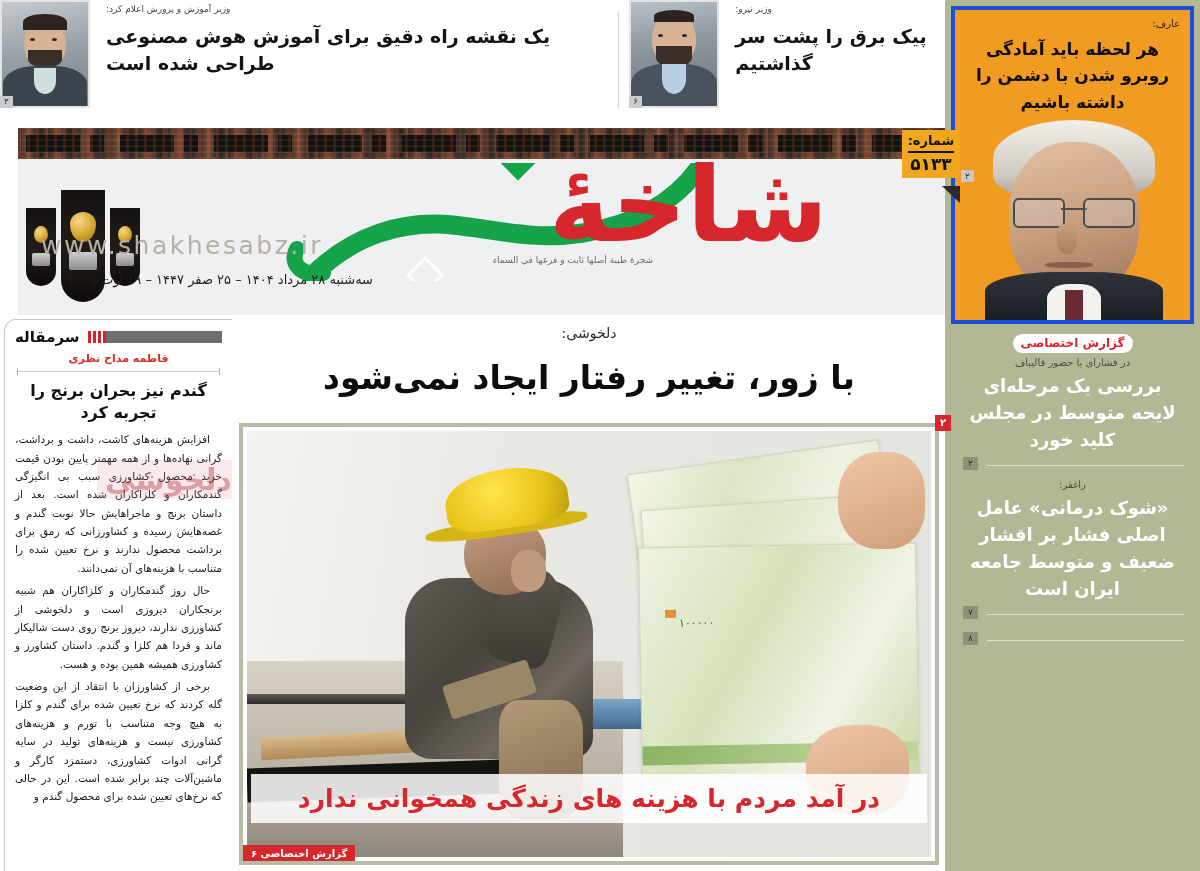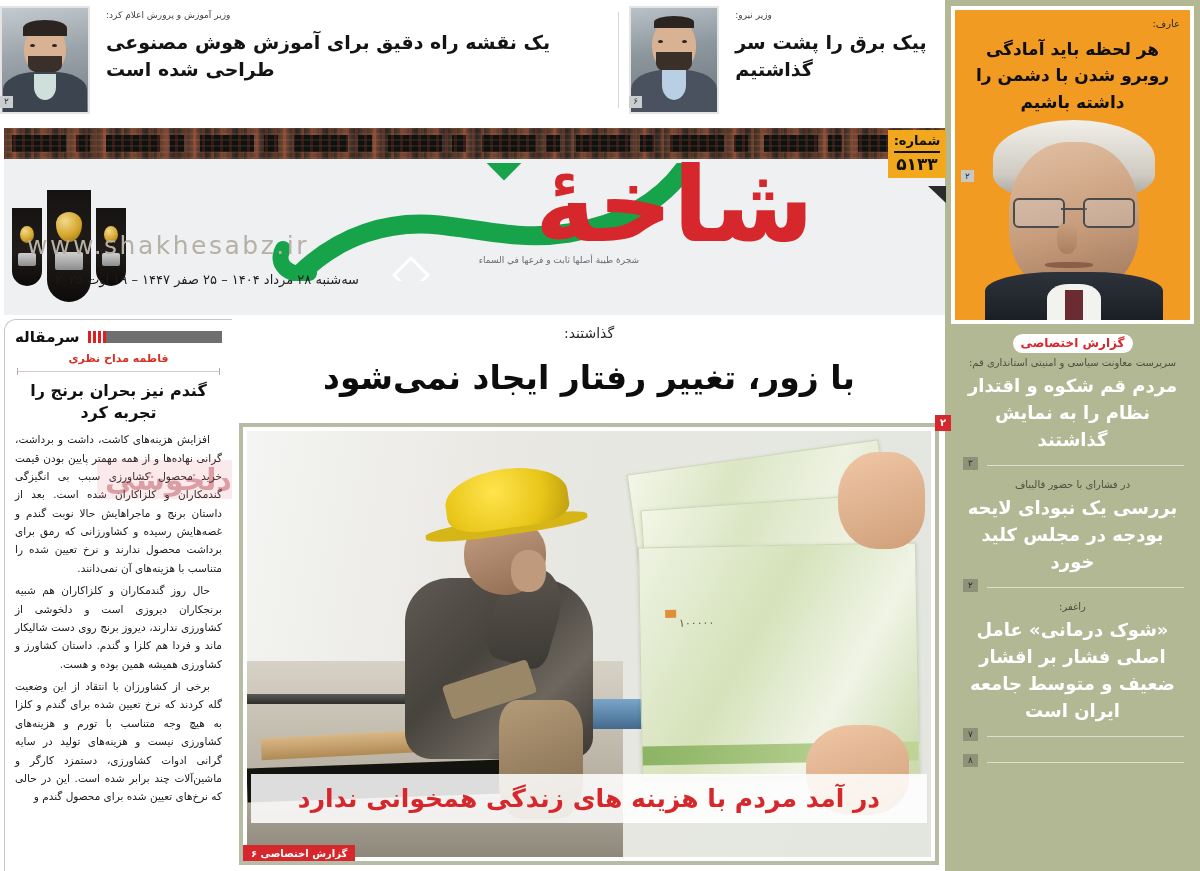--- a/index.html
+++ b/index.html
@@ -31,21 +31,20 @@
     flex-direction: row-reverse;
     align-items: flex-start;
   }
 
   .top-item {
     position: relative;
     display: flex;
     flex-direction: row-reverse;
     align-items: flex-start;
     height: 120px;
-    padding-top: 6px;
   }
 
   .top-photo {
     width: 90px; height: 108px;
     border: 2px solid #e4e4e4;
     overflow: hidden;
     flex: none;
     margin-right: 6px;
     position: relative;
     background: #cfd4d8;
@@ -118,21 +117,21 @@
   .sep-vert {
     width: 1px; height: 96px;
     background: #d8d8d8;
     margin: 12px 10px 0 10px;
     flex: none;
   }
 
   
   .masthead {
     position: absolute;
-    left: 4px; top: 128px;
+    left: 18px; top: 128px;
     width: 945px; height: 239px;
     background: #eef0f1;
     overflow: hidden;
   }
 
   .ornament-band {
     position: absolute;
     left: 0; top: 0;
     width: 945px; height: 31px;
     background:
@@ -489,21 +488,21 @@
   .sidebar {
     position: absolute;
     left: 945px; top: 0;
     width: 255px; height: 871px;
     background: #b2b794;
     padding: 6px;
   }
   .sb-hero {
     width: 243px; height: 318px;
     background: #f29b23;
-    border: 4px solid #ffffff;
+    border: 4px solid #1d4ed8;
     position: relative;
     overflow: hidden;
   }
   .sb-hero-kicker {
     position:absolute; right: 10px; top: 8px;
     font-size: 10px; color: #2a2a2a;
   }
   .sb-hero-title {
     position:absolute; right: 10px; left: 10px; top: 26px;
     font-size: 17px; font-weight: bold; color: #0f0f0f;
@@ -705,21 +704,21 @@
       <div class="ed-headline">گندم نیز بحران برنج را تجربه کرد</div>
       <div class="ed-body">
         <p>افزایش هزینه‌های کاشت، داشت و برداشت، گرانی نهاده‌ها و از همه مهمتر پایین بودن قیمت خرید محصول کشاورزی سبب بی انگیزگی گندمکاران و کلزاکاران شده است. بعد از داستان برنج و ماجراهایش حالا نوبت گندم و غصه‌هایش رسیده و کشاورزانی که رمق برای برداشت محصول ندارند و نرخ تعیین شده را متناسب با هزینه‌های آن نمی‌دانند.</p>
         <p>حال روز گندمکاران و کلزاکاران هم شبیه برنجکاران دیروزی است و دلخوشی از کشاورزی ندارند، دیروز برنج روی دست شالیکار ماند و فردا هم کلزا و گندم. داستان کشاورز و کشاورزی همیشه همین بوده و هست.</p>
         <p>برخی از کشاورزان با انتقاد از این وضعیت گله کردند که نرخ تعیین شده برای گندم و کلزا به هیچ وجه متناسب با تورم و هزینه‌های کشاورزی نیست و هزینه‌های تولید در سایه گرانی ادوات کشاورزی، دستمزد کارگر و ماشین‌آلات چند برابر شده است. این در حالی که نرخ‌های تعیین شده برای محصول گندم و</p>
       </div>
       <div class="ed-watermark">دلخوشی</div>
     </div>
 
     <div class="lead">
-      <div class="lead-kicker">گذاشتند:</div>
+      <div class="lead-kicker">دلخوشی:</div>
       <div class="lead-headline">با زور، تغییر رفتار ایجاد نمی‌شود</div>
 
       <div class="lead-badge">۲</div>
 
       <div class="lead-frame">
         <div class="lead-photo">
 
           <div class="ph-ground"></div>
           <div class="ph-dark"></div>
           <div class="ph-rail"></div>
@@ -782,32 +781,24 @@
         <div class="hp-nose"></div>
         <div class="hp-mouth"></div>
         <div class="hp-suit"></div>
         <div class="hp-shirt"></div>
         <div class="hp-tie"></div>
       </div>
     </div>
 
     <div class="sb-exclusive">گزارش اختصاصی</div>
 
-    <div class="sb-item">
-      <div class="sb-kicker">سرپرست معاونت سیاسی و امنیتی استانداری قم:</div>
-      <div class="sb-title">مردم قم شکوه و اقتدار نظام را به نمایش گذاشتند</div>
-      <div class="sb-foot">
-        <div class="sb-line"></div>
-        <span class="sb-badge">۳</span>
-      </div>
-    </div>
 
     <div class="sb-item">
       <div class="sb-kicker">در فشار‌ای با حضور قالیباف</div>
-      <div class="sb-title">بررسی یک نبود‌ای لایحه بودجه در مجلس کلید خورد</div>
+      <div class="sb-title">بررسی یک مرحله‌ای لایحه متوسط در مجلس کلید خورد</div>
       <div class="sb-foot">
         <div class="sb-line"></div>
         <span class="sb-badge">۲</span>
       </div>
     </div>
 
     <div class="sb-item">
       <div class="sb-kicker">راغفر:</div>
       <div class="sb-title">«شوک درمانی» عامل اصلی فشار بر اقشار ضعیف و متوسط جامعه ایران است</div>
       <div class="sb-foot">

